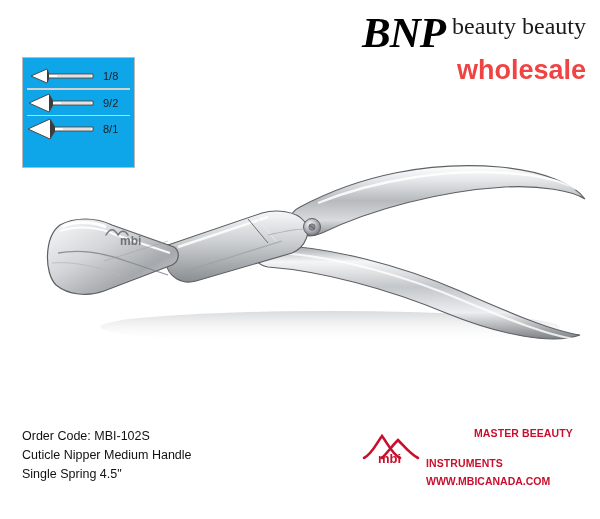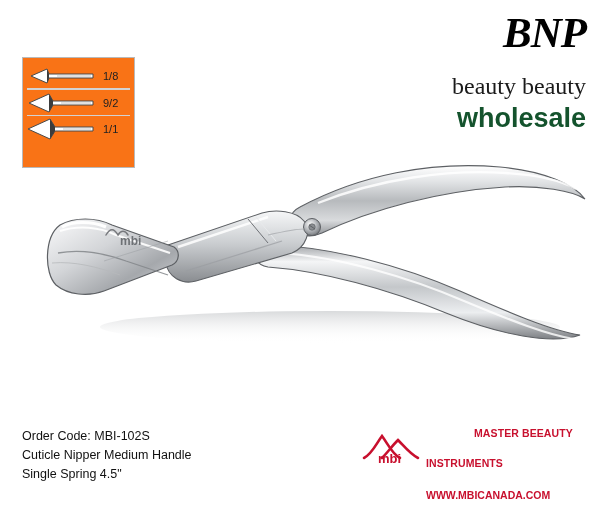--- a/index.html
+++ b/index.html
@@ -21,24 +21,23 @@
   
   #brand-header {
     position: absolute;
     top: 14px;
     right: 14px;
     text-align: right;
     line-height: 1;
   }
   #brand-header .row1 {
     display: flex;
-    align-items: flex-end;
+    align-items: flex-start;
     justify-content: flex-end;
-    gap: 21px;
-    flex-direction: column;
+    gap: 7px;
   }
   #brand-bnp {
     font-family: "Liberation Serif", serif;
     font-weight: bold;
     font-style: italic;
     font-size: 43px;
     letter-spacing: -1px;
     color: #000000;
     line-height: 0.9;
   }
@@ -46,34 +45,34 @@
     font-family: "Liberation Serif", serif;
     font-size: 24px;
     color: #1a1a1a;
     line-height: 1;
     padding-bottom: 3px;
   }
   #brand-wholesale {
     font-family: "Liberation Sans", sans-serif;
     font-weight: bold;
     font-size: 27px;
-    color: #14532d;
+    color: #ef4444;
     margin-top: 4px;
     letter-spacing: 0px;
   }
 
   
   #legend {
     position: absolute;
     left: 22px;
     top: 57px;
     width: 113px;
     height: 111px;
     border: 1px solid #b9b9b9;
-    background: #f97316;
+    background: #0ea5e9;
     box-sizing: border-box;
     padding: 5px 4px 4px 4px;
   }
   .legend-row {
     display: flex;
     align-items: center;
     height: 25px;
   }
   .legend-art {
     width: 72px;
@@ -155,21 +154,21 @@
     color: #c8102e;
     letter-spacing: 0.1px;
     white-space: nowrap;
     margin-top: 19px;
   }
   #mbi-url {
     font-family: "Liberation Sans", sans-serif;
     font-size: 10.5px;
     font-weight: bold;
     color: #c8102e;
-    margin-top: 20px;
+    margin-top: 6px;
     margin-left: 64px;
     white-space: nowrap;
   }
 </style>
 </head>
 <body>
 
 <div id="page">
 
   <div id="brand-header">
@@ -209,21 +208,21 @@
     <div class="legend-div"></div>
 
     <div class="legend-row">
       <span class="legend-art">
         <svg width="72" height="22" viewBox="0 0 72 22">
           <path d="M1 11 L23 1 L28 9 L66 9 L66 13 L28 13 L23 21 Z" fill="#ffffff" stroke="#4a4a4a" stroke-width="1"></path>
           <path d="M23 1 L28 9 L28 13 L23 21 Z" fill="#3c3c3c"></path>
           <line x1="36" y1="11" x2="64" y2="11" stroke="#9a9a9a" stroke-width="0.6"></line>
         </svg>
       </span>
-      <span class="legend-label">1/1</span>
+      <span class="legend-label">8/1</span>
     </div>
 
   </div>
 
   <div id="product-photo">
     <svg width="600" height="300" viewBox="0 0 600 300">
       <defs>
         <linearGradient id="gSteelA" x1="0" y1="0" x2="0" y2="1">
           <stop offset="0%" stop-color="#ffffff"></stop>
           <stop offset="22%" stop-color="#e3e5e7"></stop>

